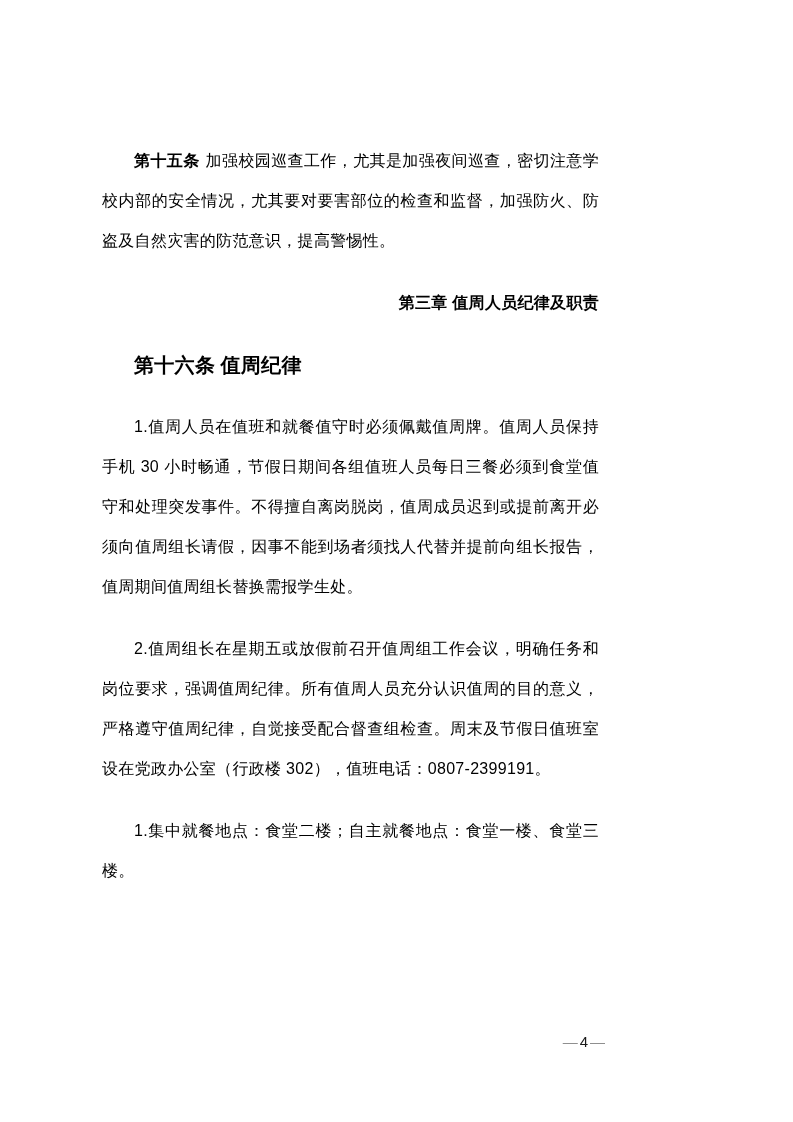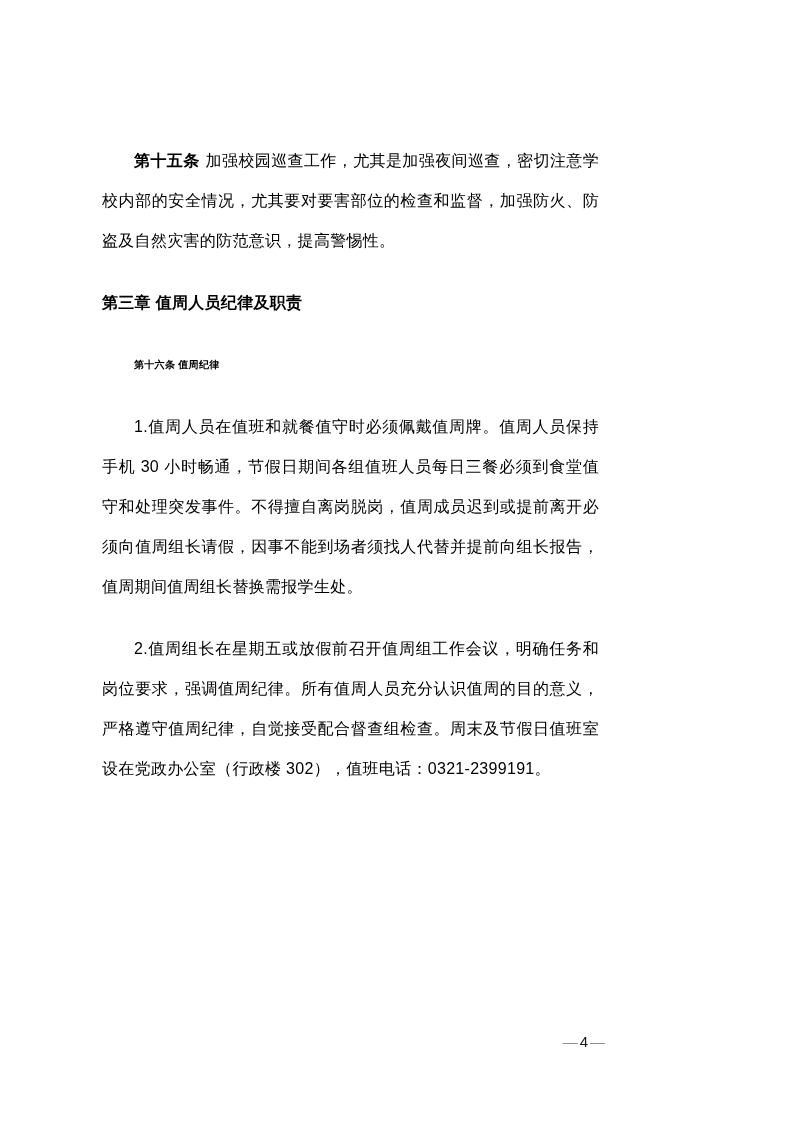--- a/index.html
+++ b/index.html
@@ -22,32 +22,33 @@
   .para {
     margin: 0 0 22px 0;
     line-height: 40px;
     text-indent: 32px;
     text-align: justify;
     letter-spacing: 0.3px;
   }
   .chapter-heading {
     margin: 0 0 22px 0;
     line-height: 40px;
-    text-align: left;
+    text-align: right;
     font-weight: 700;
     font-size: 16px;
     letter-spacing: 0.3px;
   }
   .article-heading {
     margin: 0 0 22px 0;
     line-height: 40px;
     text-indent: 32px;
     font-weight: 700;
-    font-size: 10px;
+    font-size: 20px;
     letter-spacing: 0.3px;
+    font-family: Liberation Serif, serif;
   }
   .lead-label {
     font-weight: 700;
     margin-right: 6px;
   }
   .page-footer {
     position: absolute;
     top: 1034px;
     right: 96px;
     font-size: 15px;
@@ -71,22 +72,23 @@
   <p class="para">
     <span class="lead-label">第十五条</span><span>加强校园巡查工作，尤其是加强夜间巡查，密切注意学校内部的安全情况，尤其要对要害部位的检查和监督，加强防火、防盗及自然灾害的防范意识，提高警惕性。</span>
   </p>
 
   <h2 class="chapter-heading">第三章 值周人员纪律及职责</h2>
 
   <h3 class="article-heading">第十六条 值周纪律</h3>
 
   <p class="para">1.值周人员在值班和就餐值守时必须佩戴值周牌。值周人员保持手机 30 小时畅通，节假日期间各组值班人员每日三餐必须到食堂值守和处理突发事件。不得擅自离岗脱岗，值周成员迟到或提前离开必须向值周组长请假，因事不能到场者须找人代替并提前向组长报告，值周期间值周组长替换需报学生处。</p>
 
-  <p class="para">2.值周组长在星期五或放假前召开值周组工作会议，明确任务和岗位要求，强调值周纪律。所有值周人员充分认识值周的目的意义，严格遵守值周纪律，自觉接受配合督查组检查。周末及节假日值班室设在党政办公室（行政楼 302），值班电话：0321-2399191。</p>
+  <p class="para">2.值周组长在星期五或放假前召开值周组工作会议，明确任务和岗位要求，强调值周纪律。所有值周人员充分认识值周的目的意义，严格遵守值周纪律，自觉接受配合督查组检查。周末及节假日值班室设在党政办公室（行政楼 302），值班电话：0807-2399191。</p>
 
 
+  <p class="para">1.集中就餐地点：食堂二楼；自主就餐地点：食堂一楼、食堂三楼。</p>
 
 
   <div class="page-footer">
     <span class="footer-dash">—</span><span class="footer-num">4</span><span class="footer-dash">—</span>
   </div>
 
 </div>
 
 </body></html>

